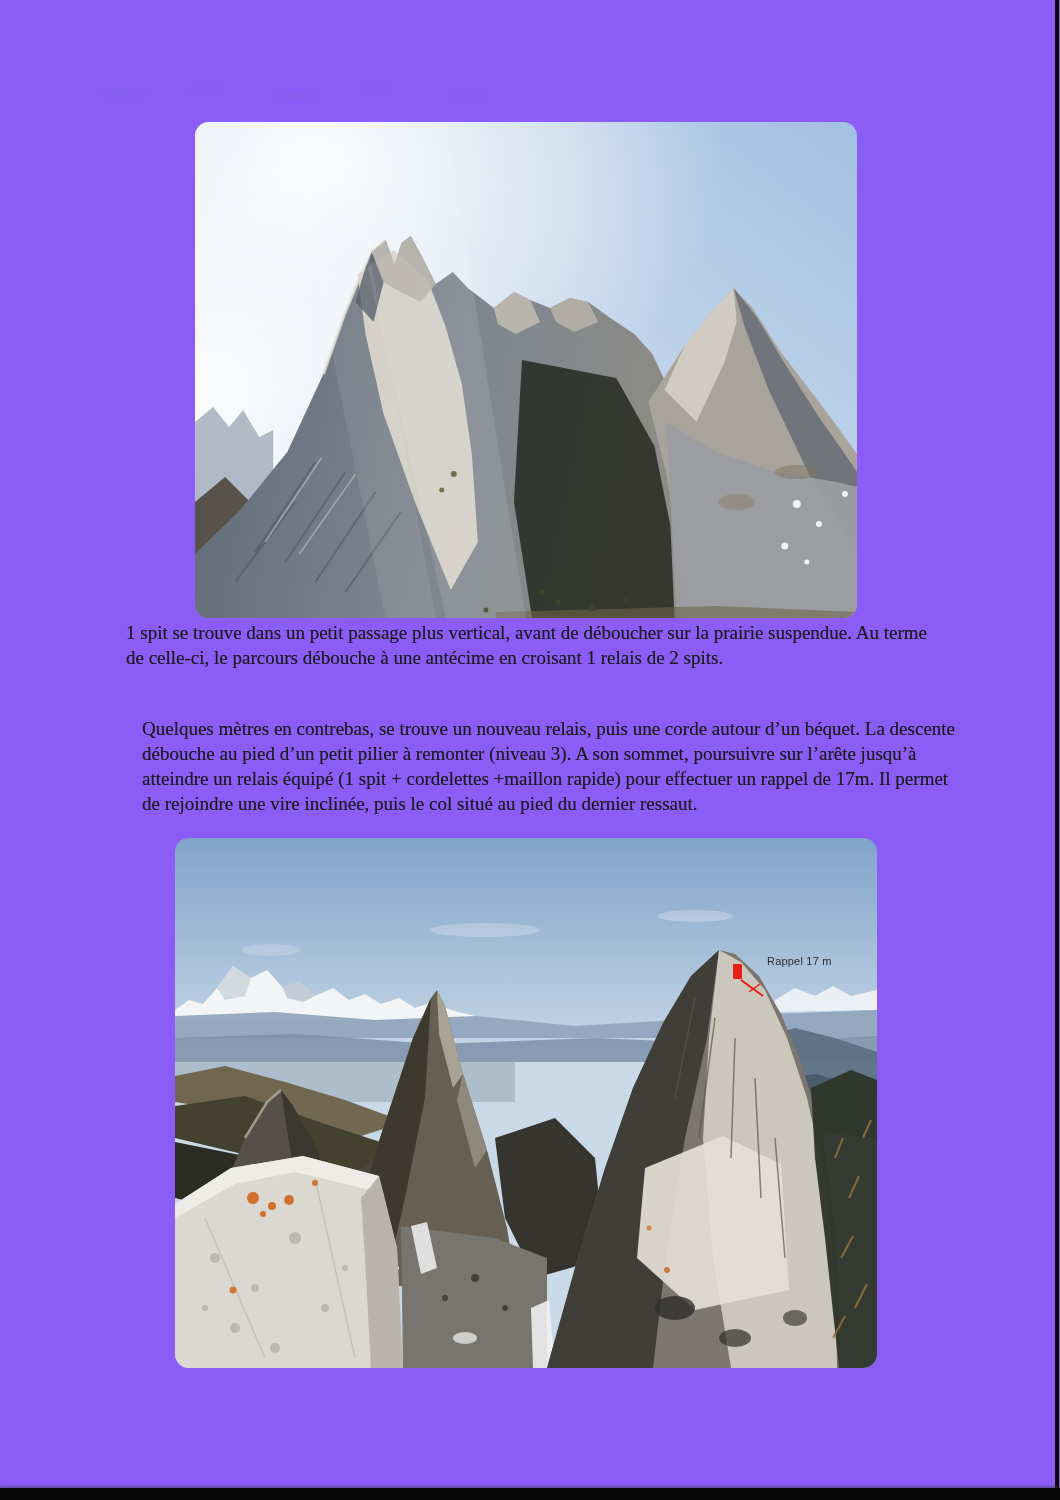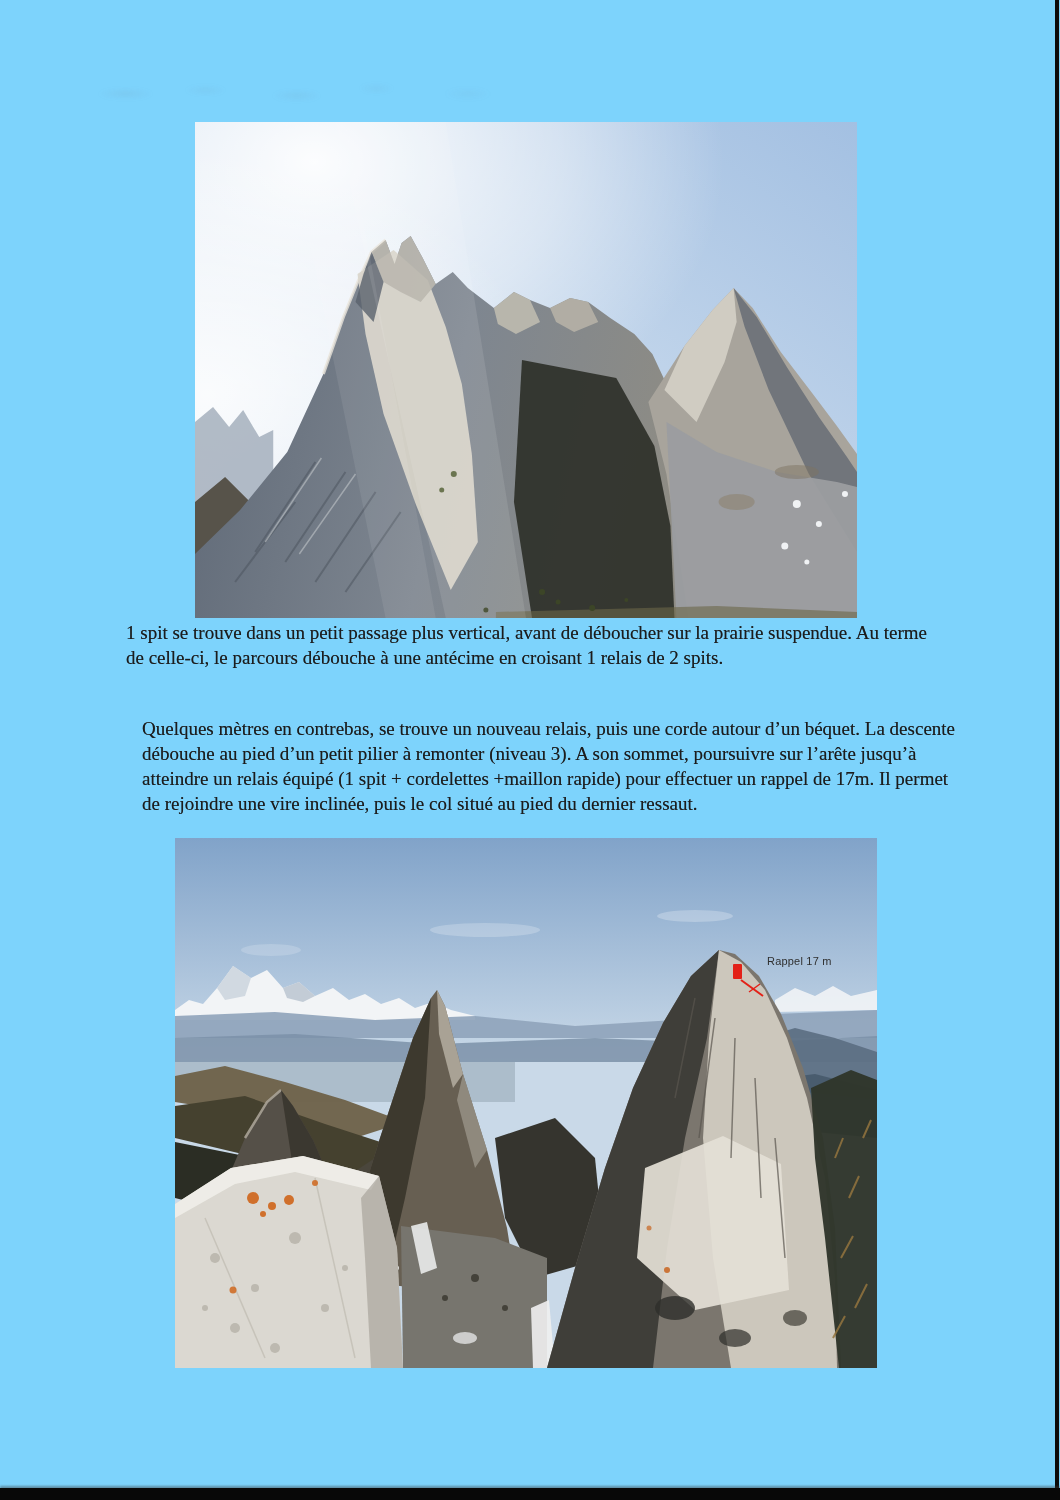--- a/index.html
+++ b/index.html
@@ -3,36 +3,37 @@
 <meta charset="utf-8">
 <style>
   html,body{margin:0;padding:0;}
   body{
     width:1060px;height:1500px;
     background:#ffffff;
     position:relative;
     overflow:hidden;
     font-family:"Liberation Serif", serif;
   }
-  .page{position:absolute;inset:0;background:#7dd3fc;}
+  .page{position:absolute;inset:0;background:#8b5cf6;}
   
   .ghost{
     position:absolute;left:80px;top:74px;width:570px;height:36px;
     background:
       radial-gradient(ellipse 40px 8px at 8% 55%, rgba(110,120,135,.10), transparent 70%),
       radial-gradient(ellipse 30px 7px at 22% 45%, rgba(110,120,135,.08), transparent 70%),
       radial-gradient(ellipse 36px 8px at 38% 60%, rgba(110,120,135,.09), transparent 70%),
       radial-gradient(ellipse 26px 7px at 52% 40%, rgba(110,120,135,.07), transparent 70%),
       radial-gradient(ellipse 34px 9px at 68% 55%, rgba(110,120,135,.06), transparent 70%);
     filter:blur(2px);
   }
   .photo{
     position:absolute;
     overflow:hidden;
     margin:0;
+    border-radius:14px;
   }
   .photo svg{display:block;width:100%;height:100%;}
   #photo-top{left:195px;top:122px;width:662px;height:496px;}
   #photo-bottom{left:175px;top:838px;width:702px;height:530px;}
   .para{
     position:absolute;left:126px;width:818px;
     font-size:19px;line-height:25px;color:#1c1c1c;
     text-shadow:0 0 .5px rgba(20,20,20,.55);
     margin:0;
   }

